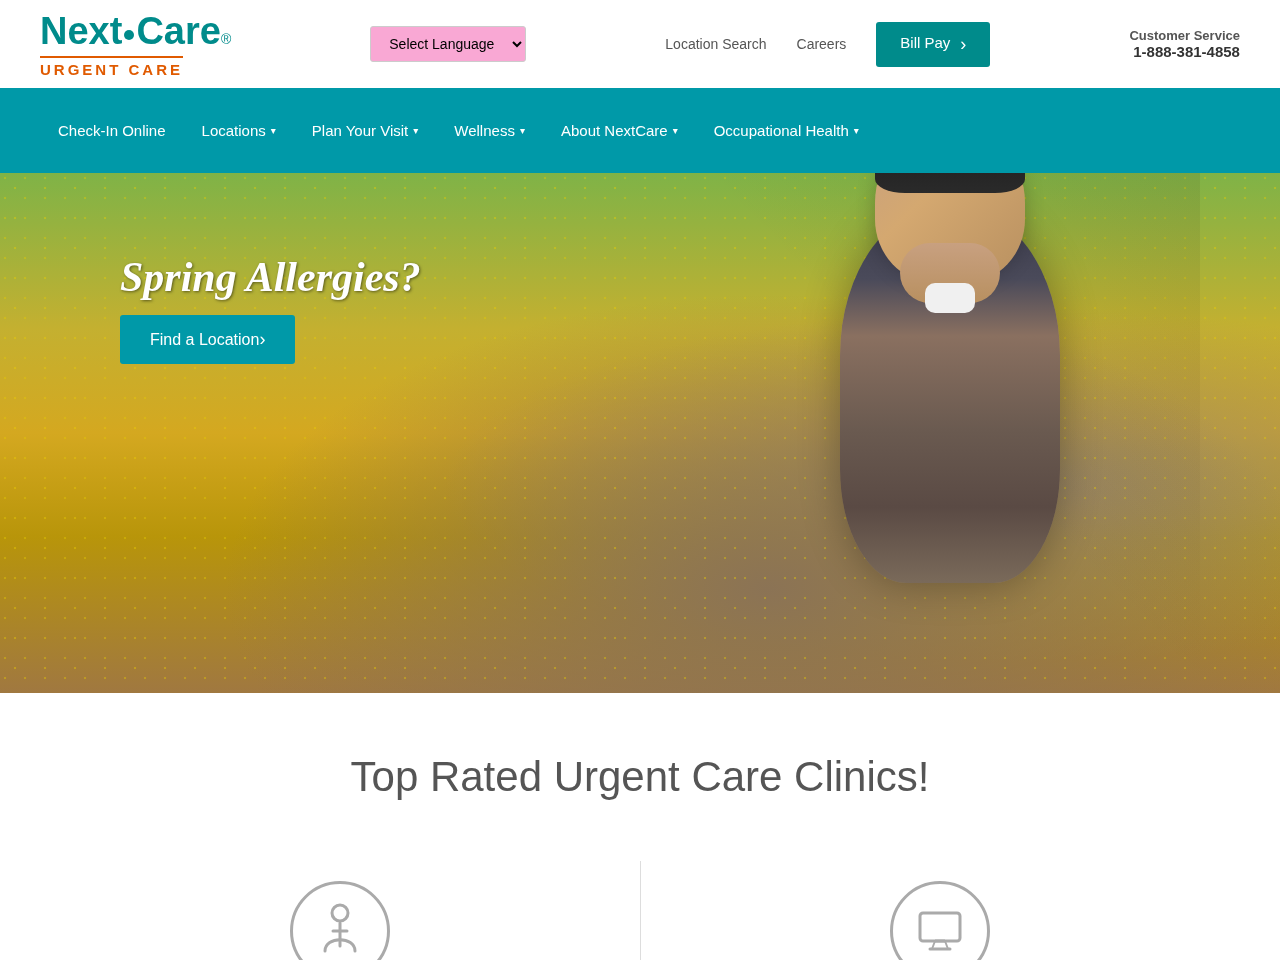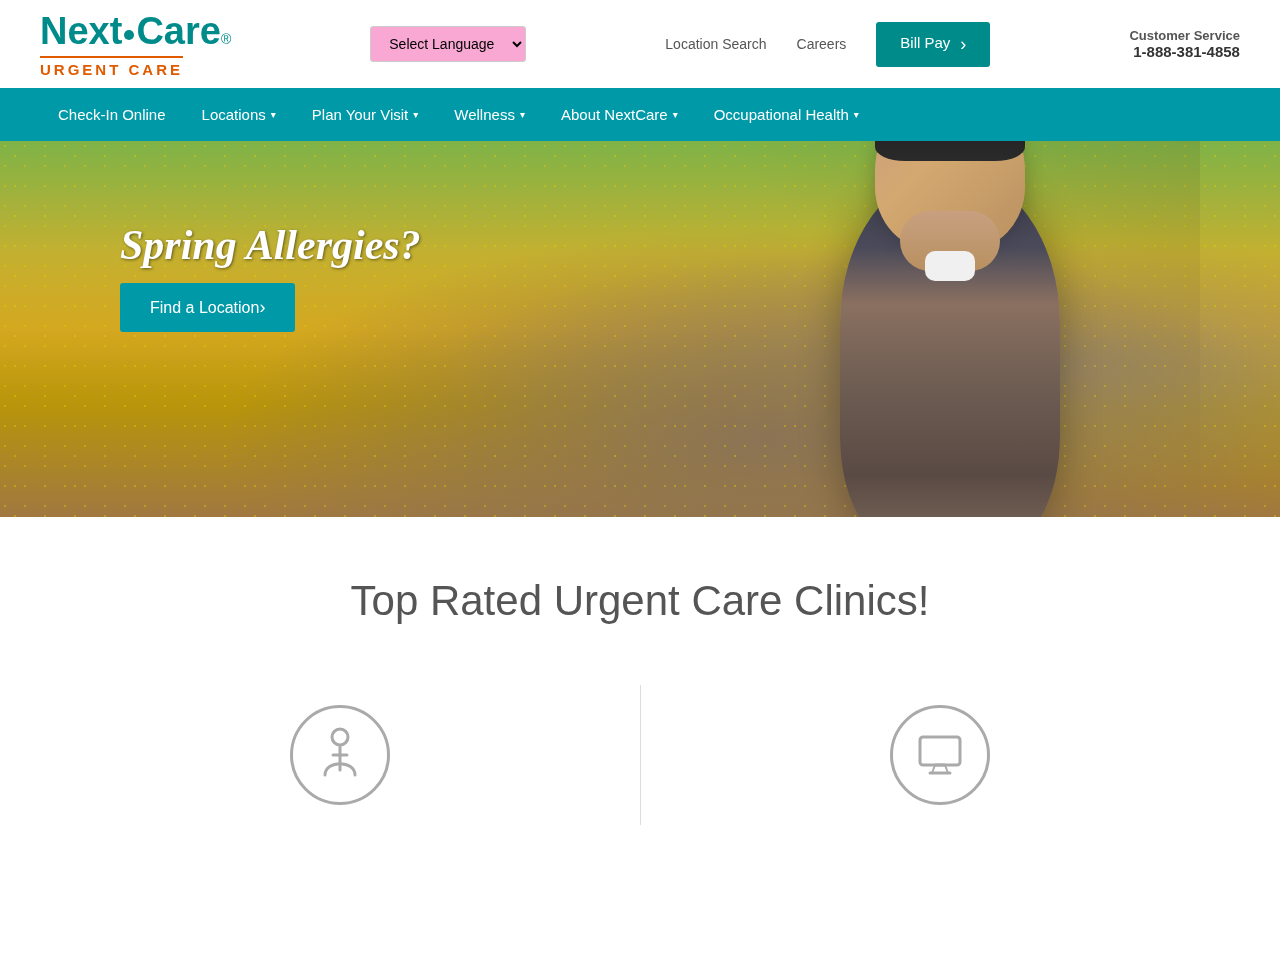--- a/index.html
+++ b/index.html
@@ -52,21 +52,21 @@
       text-align: right;
     }
     .customer-service .label { font-size: 13px; color: #555; font-weight: bold; }
     .customer-service .phone { font-size: 15px; font-weight: bold; color: #333; }
 
     
     .navbar {
       background: #0099a8;
       display: flex;
       align-items: center;
-      padding: 0 40px;
+      padding: 16px 40px;
       position: relative;
     }
     .navbar a {
       color: #fff;
       text-decoration: none;
       padding: 18px 18px;
       font-size: 15px;
       display: flex;
       align-items: center;
       gap: 5px;
@@ -101,21 +101,21 @@
     }
     .nearest-location-popup .find-location .text {
       font-size: 16px;
       color: #fff;
     }
 
     
     .hero {
       position: relative;
       width: 100%;
-      height: 376px;
+      height: 520px;
       overflow: hidden;
       background: linear-gradient(to right, rgba(0,0,0,0.3), rgba(0,0,0,0.1)),
                   linear-gradient(135deg, #7aaa55 0%, #c8b830 40%, #d4a017 60%, #b8860b 100%);
     }
     
     .hero-bg {
       position: absolute;
       top: 0; left: 0; right: 0; bottom: 0;
       background:
         radial-gradient(ellipse at 60% 80%, #8b7355 0%, transparent 50%),

